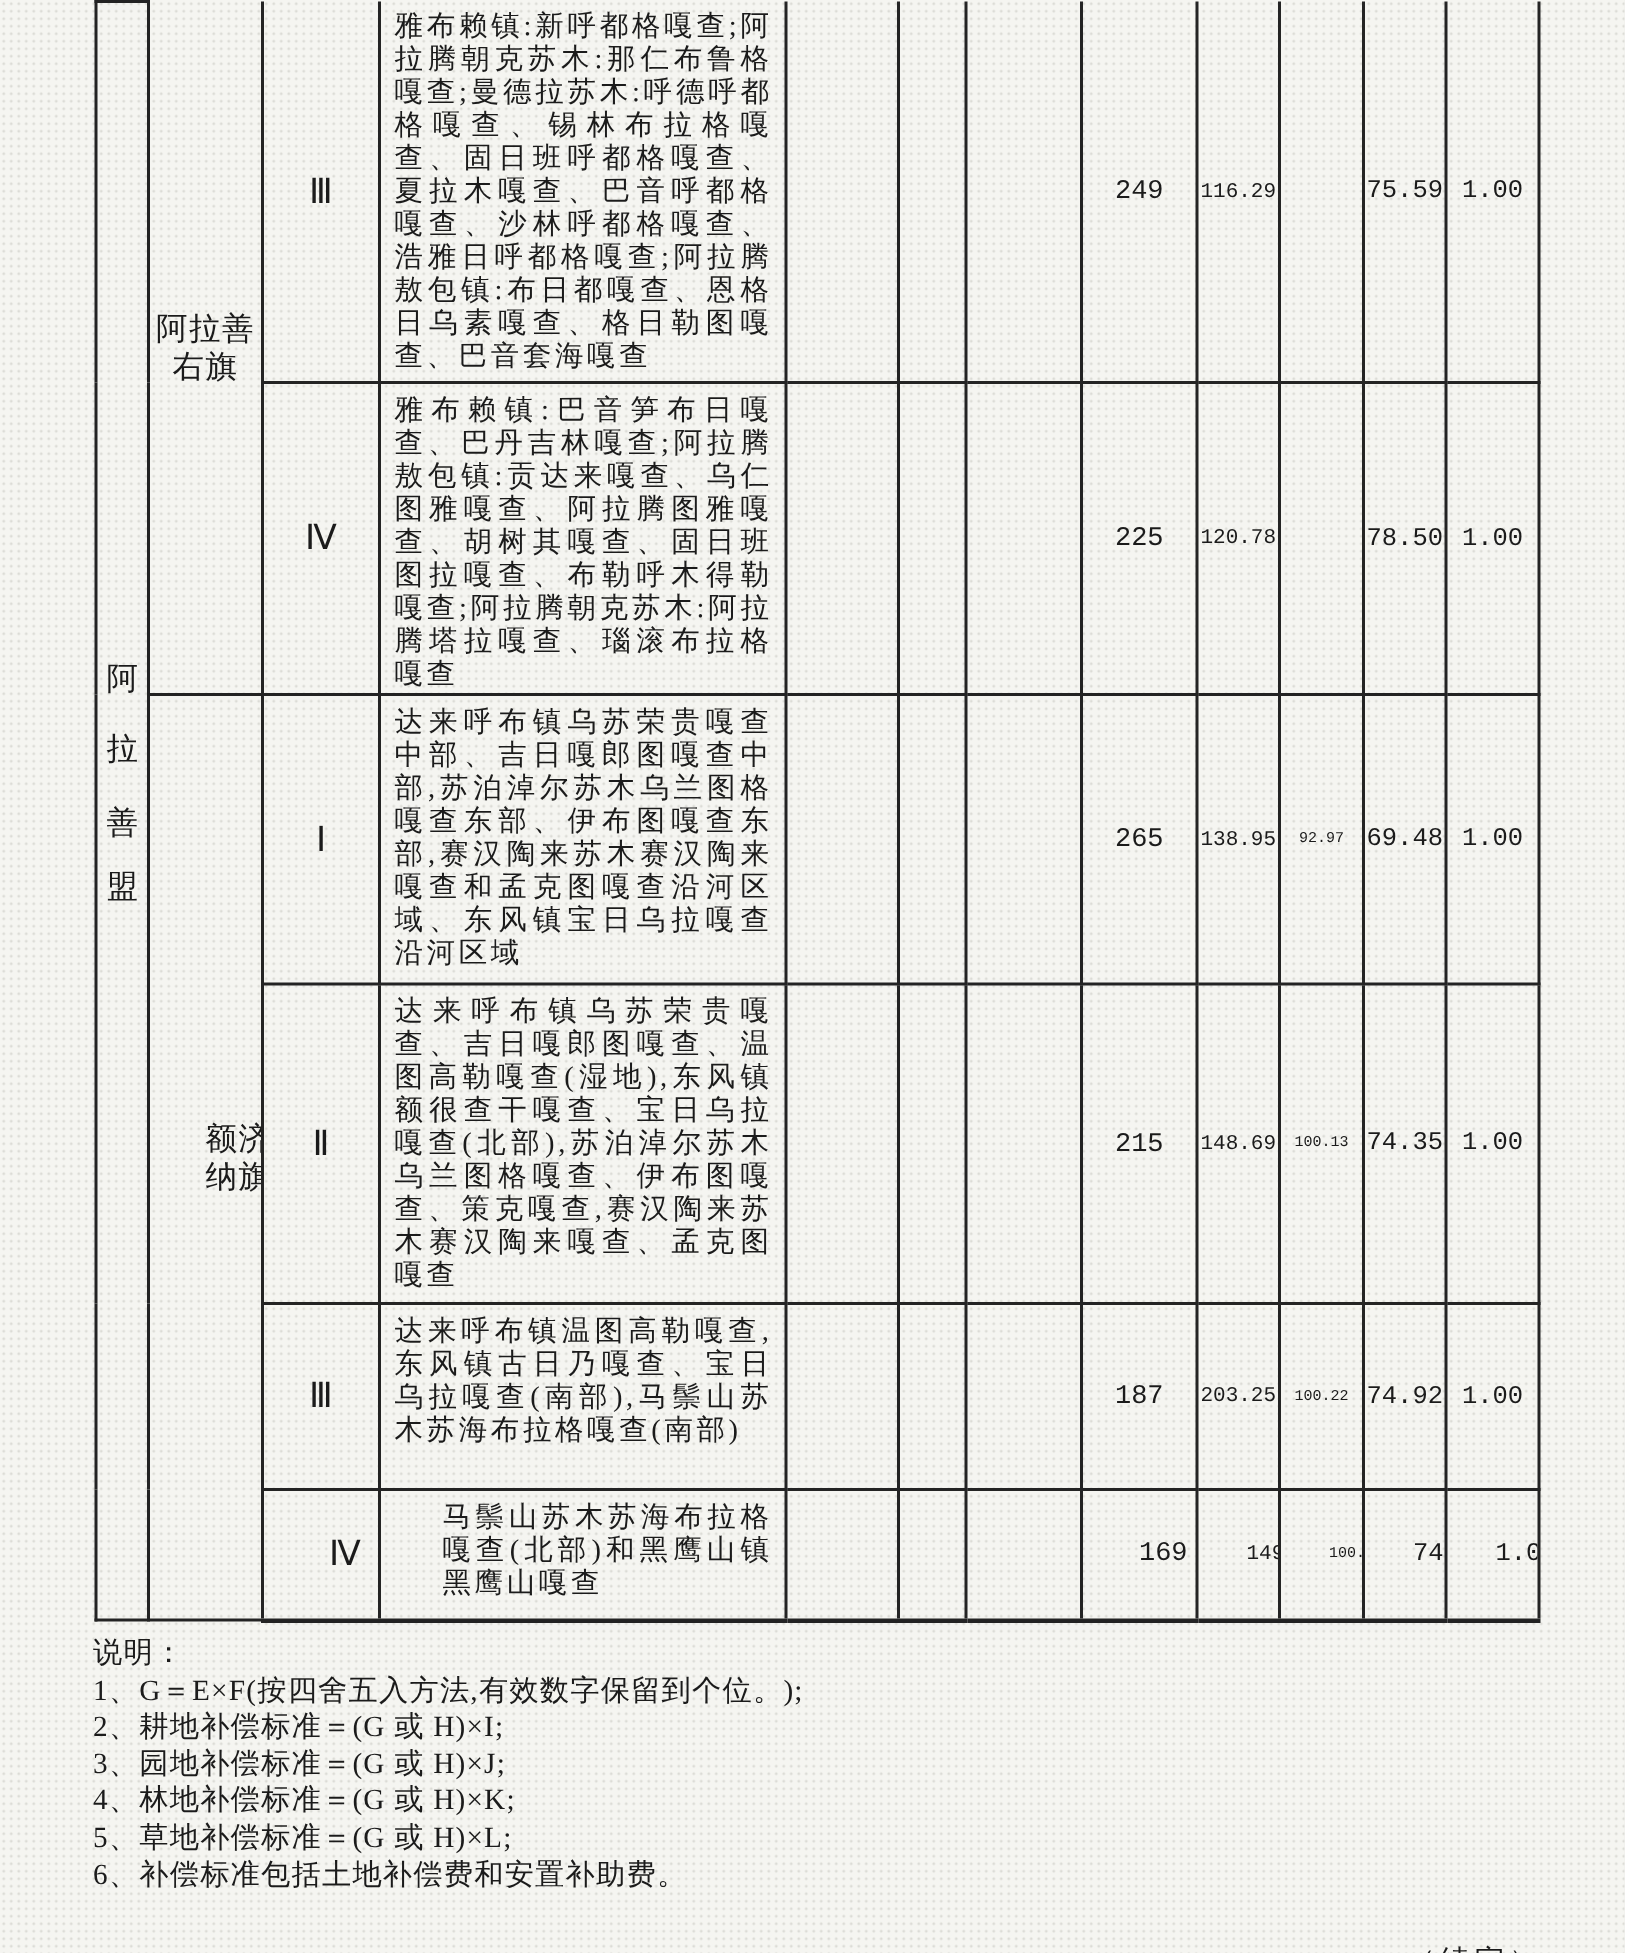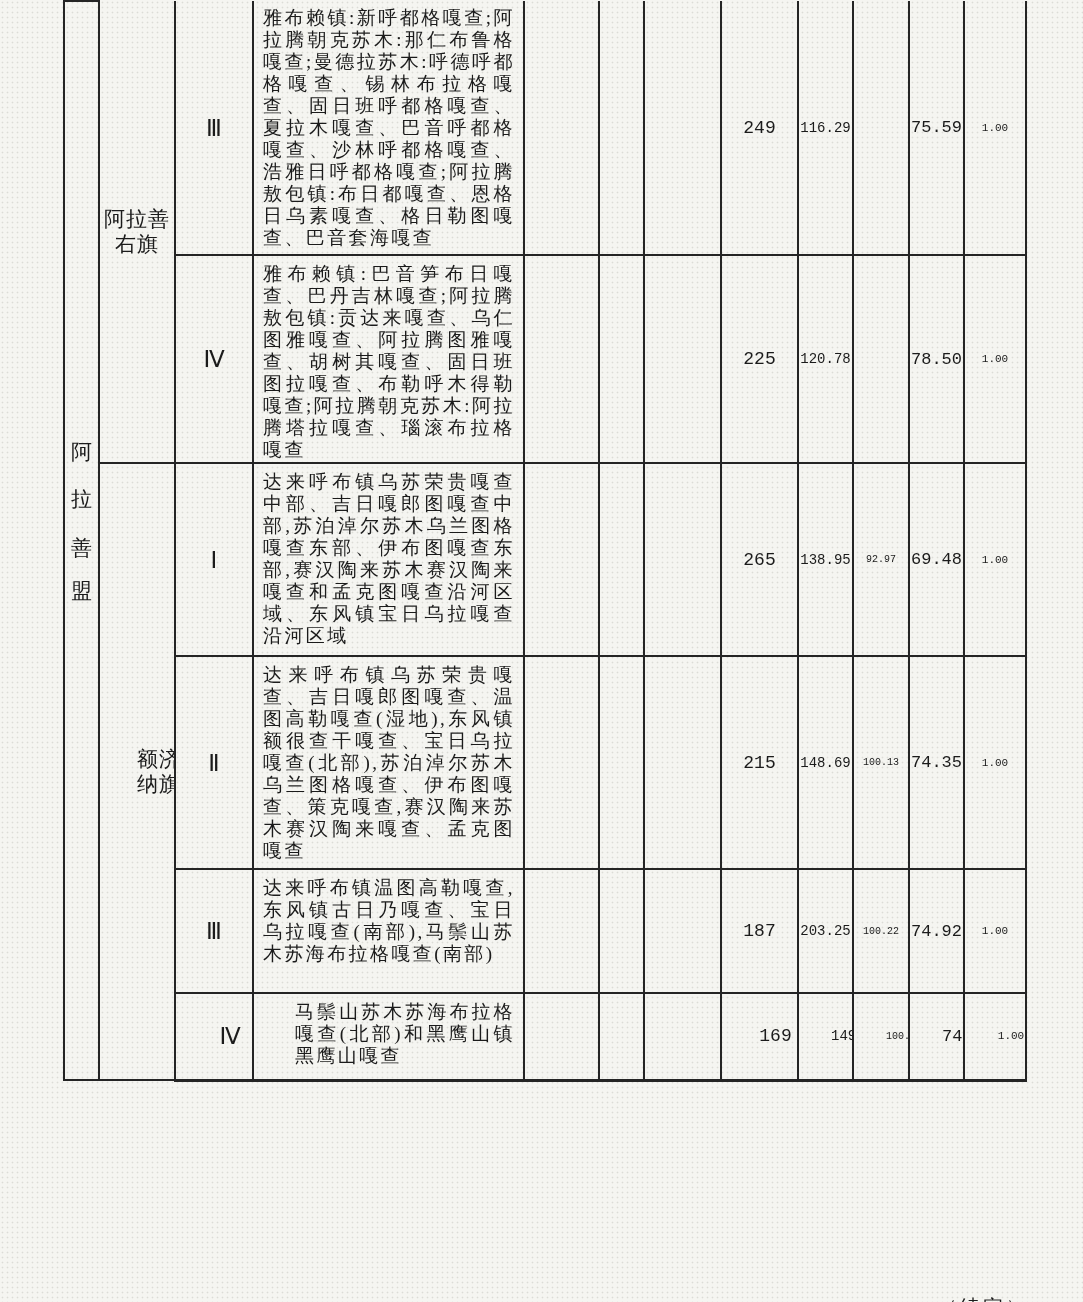--- a/index.html
+++ b/index.html
@@ -76,21 +76,21 @@
   tr.r6 .desc-inner{height:77px;}
 
   td.num-cell{
     text-align:center;
     font-family:"Liberation Mono", monospace;
   }
   td.col-g{font-size:18px;}
   td.col-h{font-size:14px;}
   td.col-i{font-size:10px;}
   td.col-j{font-size:17px;}
-  td.col-k{font-size:11px;}
+  td.col-k{font-size:17px;}
 
   .notes{
     position:absolute;left:62px;top:1091px;
     font-size:19.5px;
     line-height:24.6px;
     letter-spacing:0.8px;
     white-space:nowrap;
   }
   .cont-note{
     position:absolute;
@@ -217,16 +217,25 @@
       <td class="num-cell"></td>
       <td class="num-cell col-g">169</td>
       <td class="num-cell col-h">149.55</td>
       <td class="num-cell col-i">100.04</td>
       <td class="num-cell col-j">74.78</td>
       <td class="num-cell col-k col-last">1.00</td>
     </tr>
   </tbody>
     </table>
 
+  <div class="notes">
+    <div>说明：</div>
+    <div>1、G＝E×F(按四舍五入方法,有效数字保留到个位。);</div>
+    <div>2、耕地补偿标准＝(G 或 H)×I;</div>
+    <div>3、园地补偿标准＝(G 或 H)×J;</div>
+    <div>4、林地补偿标准＝(G 或 H)×K;</div>
+    <div>5、草地补偿标准＝(G 或 H)×L;</div>
+    <div>6、补偿标准包括土地补偿费和安置补助费。</div>
+  </div>
 
   <div class="cont-note">（续完）</div>
 
 </div>
 
 </body></html>

